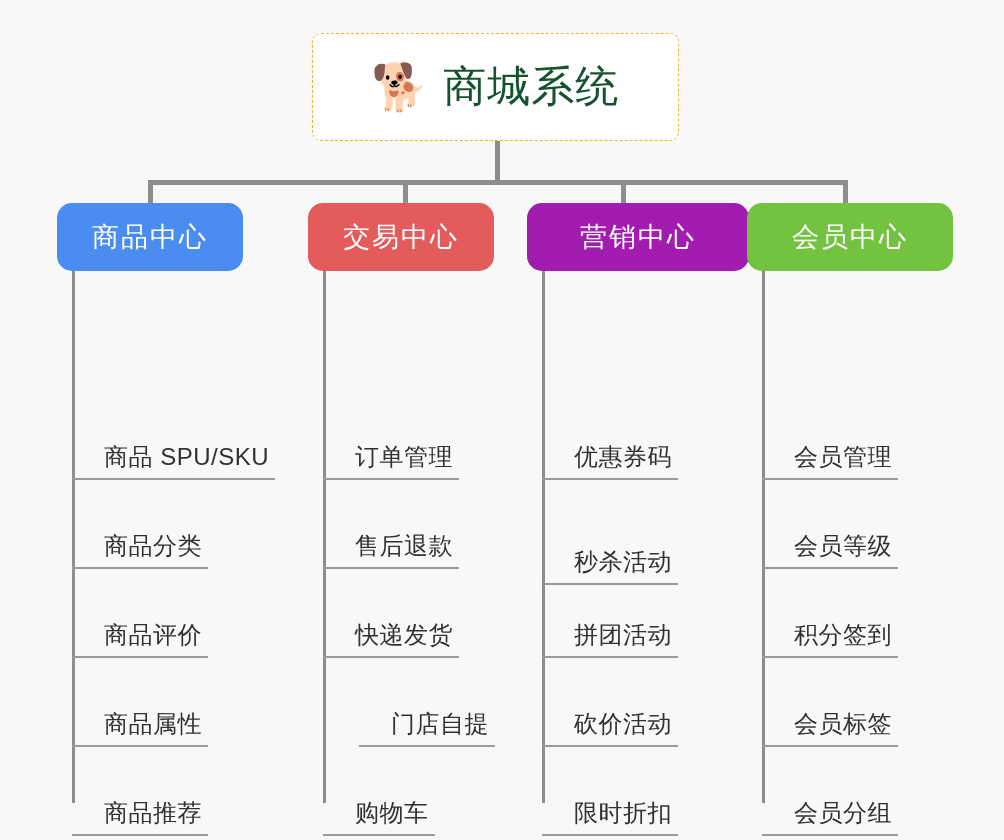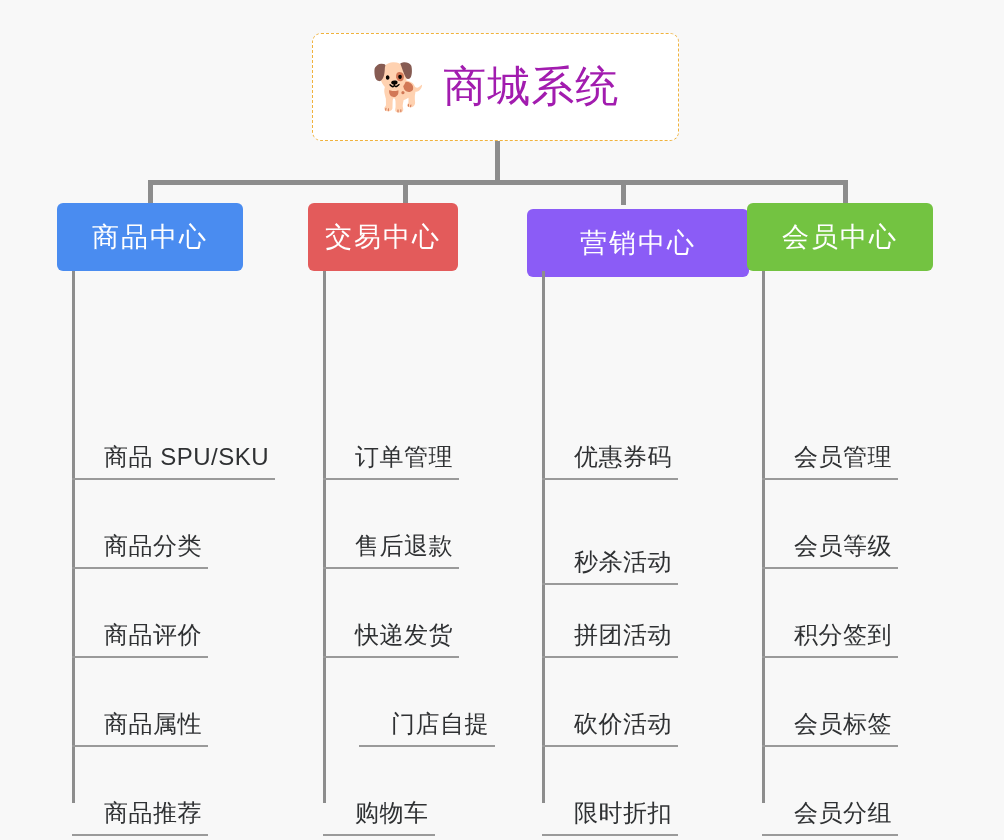--- a/index.html
+++ b/index.html
@@ -58,21 +58,21 @@
   .column {
     position: absolute;
     top: 203px;
   }
 
   .cat-header {
     position: absolute;
     top: 0;
     left: 0;
     height: 68px;
-    border-radius: 6px;
+    border-radius: 15px;
     display: flex;
     align-items: center;
     justify-content: center;
     color: #ffffff;
     font-size: 27px;
     letter-spacing: 2px;
     white-space: nowrap;
   }
 
   
@@ -104,21 +104,21 @@
     letter-spacing: 0.5px;
   }
 </style>
 </head>
 <body style="background: rgb(248, 248, 248);">
 
 <div id="mindmap" style="background: rgb(248, 248, 248);">
 
   <div class="root-node" style="border-color: rgb(240, 178, 60); background: rgb(255, 255, 255);">
     <span class="root-emoji">🐕</span>
-    <span class="root-title" style="color: #a21caf;">商城系统</span>
+    <span class="root-title" style="color: #14532d;">商城系统</span>
   </div>
 
   <div class="conn conn-v" style="left: 495px; top: 141px; width: 5px; height: 44px; background: rgb(141, 141, 141);"></div>
   <div class="conn conn-h" style="left: 148px; top: 180px; width: 700px; height: 5px; background: rgb(141, 141, 141);"></div>
   <div class="conn conn-v" style="left: 148px; top: 180px; width: 5px; height: 25px; background: rgb(141, 141, 141);"></div>
   <div class="conn conn-v" style="left: 403px; top: 180px; width: 5px; height: 25px; background: rgb(141, 141, 141);"></div>
   <div class="conn conn-v" style="left: 621px; top: 180px; width: 5px; height: 25px; background: rgb(141, 141, 141);"></div>
   <div class="conn conn-v" style="left: 843px; top: 180px; width: 5px; height: 25px; background: rgb(141, 141, 141);"></div>
 
   <div class="column" style="left:57px; width:240px;">
@@ -140,21 +140,21 @@
     </div>
     <div class="leaf" style="top:544px;">
       <div class="leaf-inner"><span class="leaf-label">商品推荐</span></div>
     </div>
     <div class="leaf" style="top:633px;">
       
     </div>
   </div>
 
   <div class="column" style="left:308px; width:230px;">
-    <div class="cat-header" style="width: 150px; background: rgb(227, 91, 91);">
+    <div class="cat-header" style="width: 186px; background: rgb(227, 91, 91);">
       <span>交易中心</span>
     </div>
     <div class="spine" style="height:532px;"></div>
     <div class="leaf" style="top:188px;">
       <div class="leaf-inner"><span class="leaf-label">订单管理</span></div>
     </div>
     <div class="leaf" style="top:277px;">
       <div class="leaf-inner"><span class="leaf-label">售后退款</span></div>
     </div>
     <div class="leaf" style="top:366px;">
@@ -165,21 +165,21 @@
     </div>
     <div class="leaf" style="top:544px;">
       <div class="leaf-inner"><span class="leaf-label">购物车</span></div>
     </div>
     <div class="leaf" style="top:633px;">
       
     </div>
   </div>
 
   <div class="column" style="left:527px; width:210px;">
-    <div class="cat-header" style="width: 222px; background: #8b5cf6; margin-top: 6px;">
+    <div class="cat-header" style="width: 222px; background: #a21caf;">
       <span>营销中心</span>
     </div>
     <div class="spine" style="height:532px;"></div>
     <div class="leaf" style="top:188px;">
       <div class="leaf-inner"><span class="leaf-label">优惠券码</span></div>
     </div>
     <div class="leaf" style="top:293px;">
       <div class="leaf-inner"><span class="leaf-label">秒杀活动</span></div>
     </div>
     <div class="leaf" style="top:366px;">
@@ -190,21 +190,21 @@
     </div>
     <div class="leaf" style="top:544px;">
       <div class="leaf-inner"><span class="leaf-label">限时折扣</span></div>
     </div>
     <div class="leaf" style="top:633px;">
       
     </div>
   </div>
 
   <div class="column" style="left:747px; width:210px;">
-    <div class="cat-header" style="width: 186px; background: rgb(115, 195, 65);">
+    <div class="cat-header" style="width: 206px; background: rgb(115, 195, 65);">
       <span>会员中心</span>
     </div>
     <div class="spine" style="height:532px;"></div>
     <div class="leaf" style="top:188px;">
       <div class="leaf-inner"><span class="leaf-label">会员管理</span></div>
     </div>
     <div class="leaf" style="top:277px;text-align:center;">
       <div class="leaf-inner"><span class="leaf-label">会员等级</span></div>
     </div>
     <div class="leaf" style="top:366px;">

